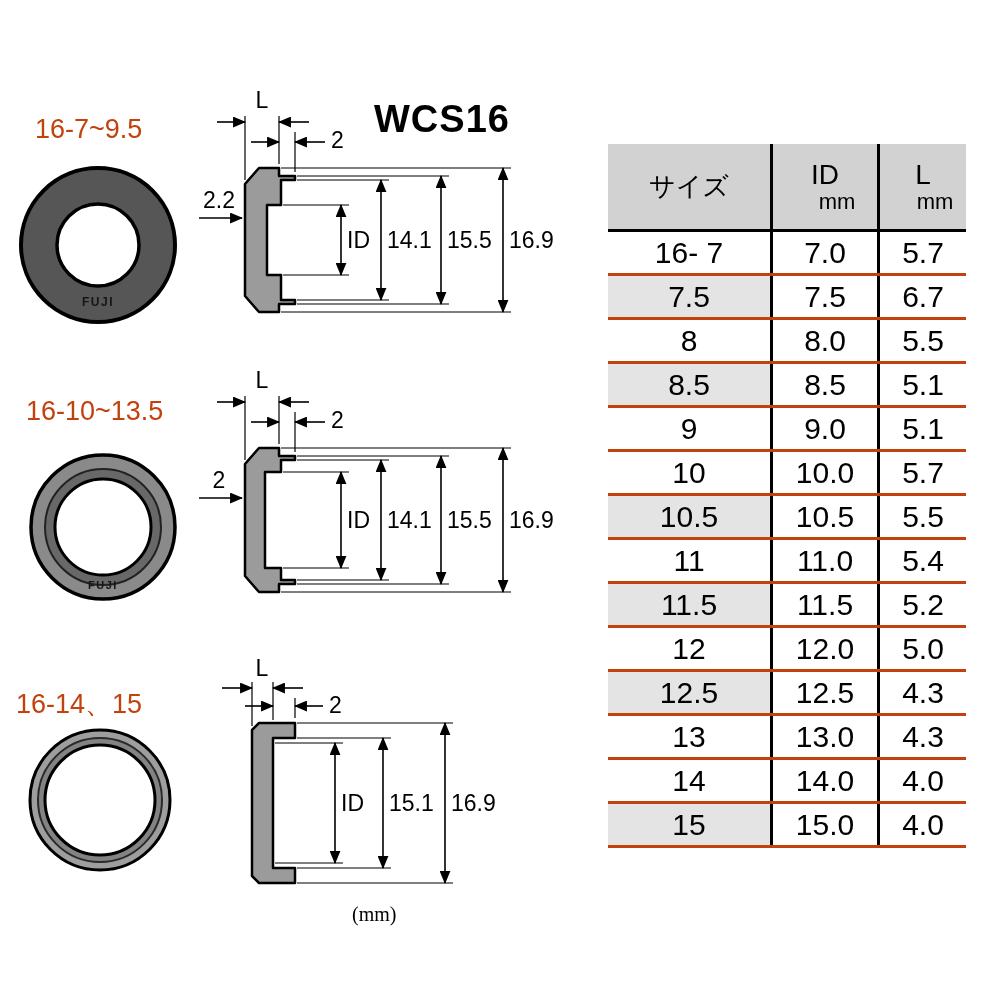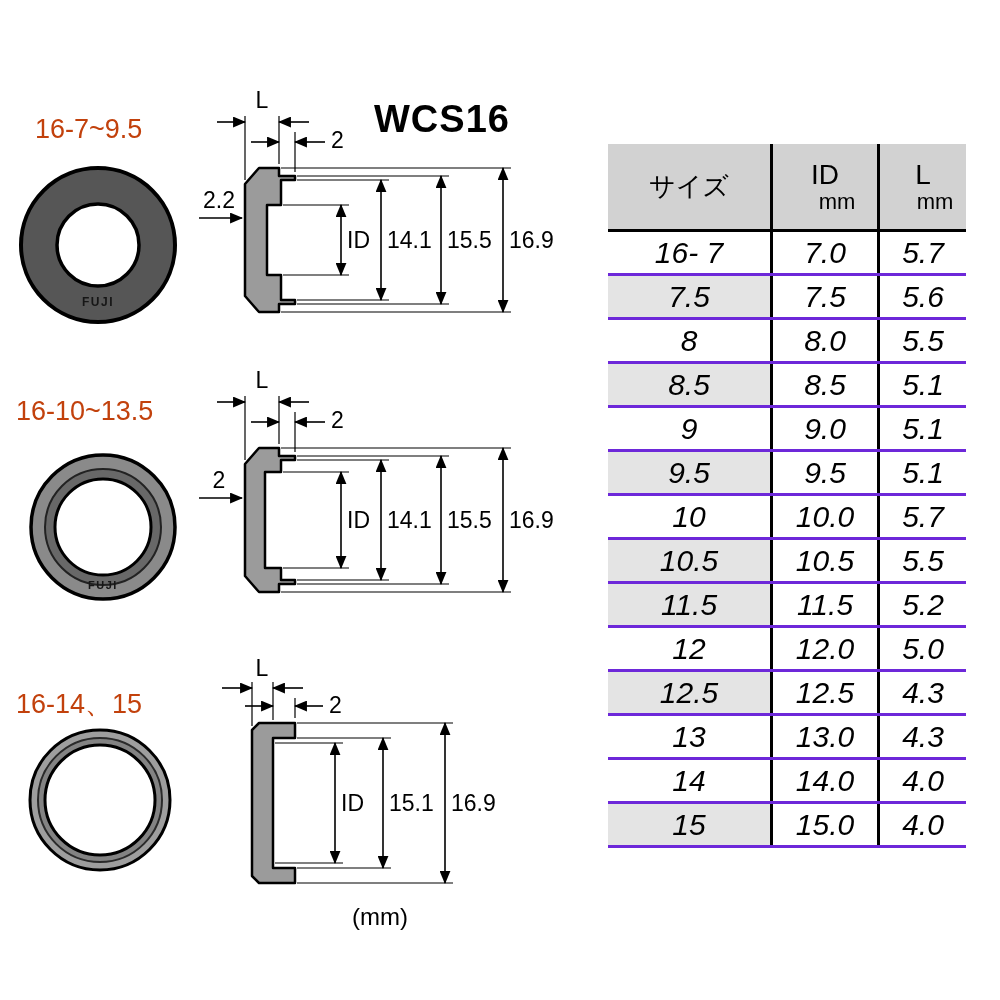--- a/index.html
+++ b/index.html
@@ -3,21 +3,21 @@
 <meta charset="utf-8">
 <style>
   html,body { margin:0; padding:0; background:#fff; }
   .page {
     position:relative; width:1000px; height:1000px; background:#ffffff;
     font-family:"Liberation Sans", sans-serif; color:#000; overflow:hidden;
   }
   .abs { position:absolute; }
   .product-label { font-size:27px; color:#c2410c; white-space:nowrap; }
   .page-title { font-size:38px; font-weight:bold; letter-spacing:1px;text-align:center; }
-  .unit-note { font-size:24px; }
+  .unit-note { font-size:20px;font-family:Liberation Serif, serif; }
 
   
   svg.drawing { position:absolute; overflow:visible; }
   .part { fill:#9b9b9b; stroke:#000; stroke-width:2.5; stroke-linejoin:round; }
   .ext  { stroke:#000; stroke-width:1.2; }
   .dim  { stroke:#000; stroke-width:1.6; }
   .dtxt { font-family:"Liberation Sans", sans-serif; font-size:23px; fill:#000; }
   .fuji { font-family:"Liberation Sans", sans-serif; font-weight:bold; letter-spacing:1.5px; }
 
   
@@ -30,34 +30,34 @@
   table.spec thead th {
     background:#d2d2d2; height:85px; vertical-align:middle;
     border-bottom:3px solid #000; font-weight:normal; text-align:center;
   }
   table.spec thead th.col-id, table.spec thead th.col-l { border-left:3px solid #000; }
   .h-size { font-size:26px; }
   .h-main { font-size:28px; line-height:30px; }
   .h-unit { font-size:22px; line-height:24px;padding-left:24px; }
   table.spec tbody td {
     height:41px; text-align:center; vertical-align:middle;
-    font-size:30px; border-bottom:3px solid #6d28d9; background:#fff;font-style:italic;
+    font-size:30px; border-bottom:3px solid #c2410c; background:#fff;
   }
   table.spec tbody td:nth-child(2), table.spec tbody td:nth-child(3) { border-left:3px solid #000; }
   table.spec tbody td.alt { background:#e4e4e4; }
 </style>
 </head>
 <body>
 
 <div class="page">
 
   <div class="abs page-title" style="left:374px; top:98px;">WCS16</div>
 
   <div class="abs product-label" style="left:35px; top:114px;">16-7~9.5</div>
-  <div class="abs product-label" style="left:16px; top:396px;">16-10~13.5</div>
+  <div class="abs product-label" style="left:26px; top:396px;">16-10~13.5</div>
   <div class="abs product-label" style="left:16px; top:686px;">16-14、15</div>
 
   <svg class="drawing" style="left:13px; top:160px;" width="170" height="170" viewBox="0 0 170 170">
     <circle cx="85" cy="85" r="77" fill="#565656" stroke="#000" stroke-width="4"></circle>
     <circle cx="85" cy="85" r="41" fill="#ffffff" stroke="#000" stroke-width="3.5"></circle>
     <text class="fuji" x="85" y="146" text-anchor="middle" font-size="12" fill="#161616">FUJI</text>
   </svg>
 
   <svg class="drawing" style="left:23px; top:447px;" width="160" height="160" viewBox="0 0 160 160">
     <circle cx="80" cy="80" r="72" fill="#8a8a8a" stroke="#000" stroke-width="3.5"></circle>
@@ -195,53 +195,53 @@
       </thead>
       <tbody>
         <tr>
           <td class="col-size">16- 7</td>
           <td>7.0</td>
           <td>5.7</td>
         </tr>
         <tr>
           <td class="col-size alt">7.5</td>
           <td>7.5</td>
-          <td>5.6</td>
+          <td>6.7</td>
         </tr>
         <tr>
           <td class="col-size">8</td>
           <td>8.0</td>
           <td>5.5</td>
         </tr>
         <tr>
           <td class="col-size alt">8.5</td>
           <td>8.5</td>
           <td>5.1</td>
         </tr>
         <tr>
           <td class="col-size">9</td>
           <td>9.0</td>
           <td>5.1</td>
         </tr>
         <tr>
-          <td class="col-size alt">9.5</td>
-          <td>9.5</td>
-          <td>5.1</td>
-        </tr>
-        <tr>
           <td class="col-size">10</td>
           <td>10.0</td>
           <td>5.7</td>
         </tr>
         <tr>
           <td class="col-size alt">10.5</td>
           <td>10.5</td>
           <td>5.5</td>
         </tr>
         <tr>
+          <td class="col-size">11</td>
+          <td>11.0</td>
+          <td>5.4</td>
+        </tr>
+        <tr>
           <td class="col-size alt">11.5</td>
           <td>11.5</td>
           <td>5.2</td>
         </tr>
         <tr>
           <td class="col-size">12</td>
           <td>12.0</td>
           <td>5.0</td>
         </tr>
         <tr>

